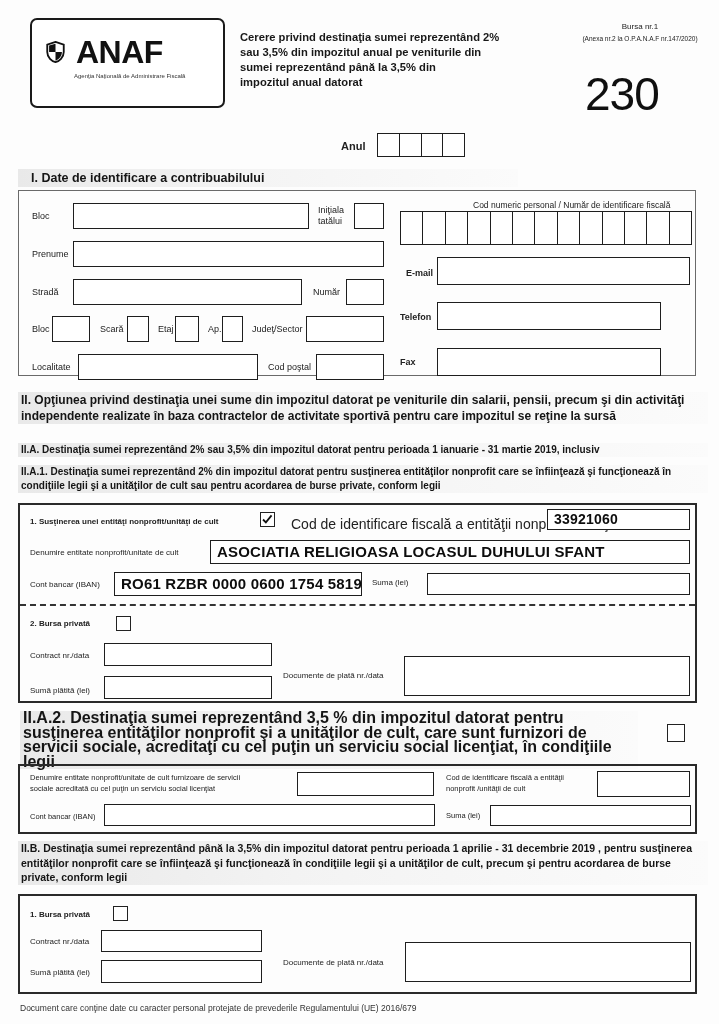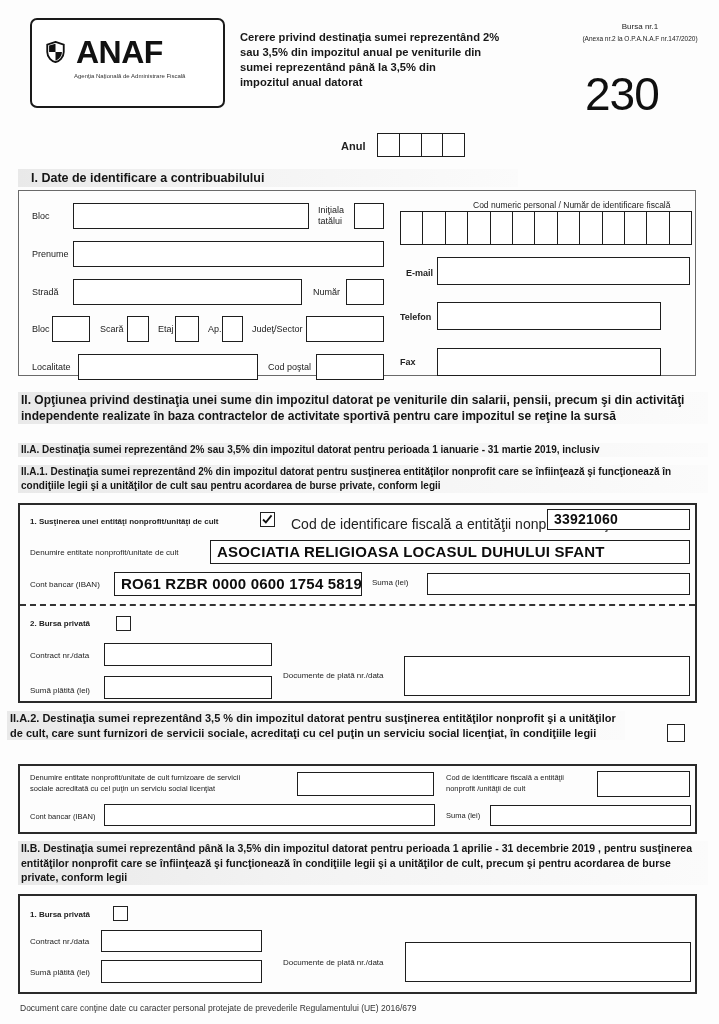--- a/index.html
+++ b/index.html
@@ -160,21 +160,21 @@
 <div class="lbl b" style="left:30px; top:619px; font-size:8px;">2. Bursa privată</div>
 <div class="chk" style="left:116px; top:616px;"></div>
 
 <div class="lbl" style="left:30px; top:651px; font-size:8px;">Contract nr./data</div>
 <div class="box" style="left:104px; top:643px; width:168px; height:23px;"></div>
 <div class="lbl" style="left:30px; top:686px; font-size:8px;">Sumă plătită (lei)</div>
 <div class="box" style="left:104px; top:676px; width:168px; height:23px;"></div>
 <div class="lbl" style="left:283px; top:671px; font-size:8px;">Documente de plată nr./data</div>
 <div class="box" style="left:404px; top:656px; width:286px; height:40px;"></div>
 
-<div class="hd shade" style="left:7px; top:711px; width:618px; font-size:11px; line-height:14.5px; padding-left:3px;">II.A.2. Destinaţia sumei reprezentând 3,5 % din impozitul datorat pentru susţinerea entităţilor nonprofit şi a unităţilor de cult, care sunt furnizori de servicii sociale, acreditaţi cu cel puţin un serviciu social licenţiat, în condiţiile legii</div>
+<div class="hd shade" style="left:20px; top:711px; width:618px; font-size:16px; line-height:14.5px; padding-left:3px;">II.A.2. Destinaţia sumei reprezentând 3,5 % din impozitul datorat pentru susţinerea entităţilor nonprofit şi a unităţilor de cult, care sunt furnizori de servicii sociale, acreditaţi cu cel puţin un serviciu social licenţiat, în condiţiile legii</div>
 <div class="chk" style="left:667px; top:724px; width:18px; height:18px;"></div>
 
 <div class="frame thick" style="left:18px; top:764px; width:679px; height:70px;"></div>
 
 <div class="lbl" style="left:30px; top:772px; font-size:7.5px; line-height:11px;">
   <div>Denumire entitate nonprofit/unitate de cult furnizoare de servicii</div>
   <div>sociale acreditată cu cel puţin un serviciu social licenţiat</div>
 </div>
 <div class="box" style="left:297px; top:772px; width:137px; height:24px;"></div>
 <div class="lbl" style="left:446px; top:772px; font-size:7.5px; line-height:11px;">

